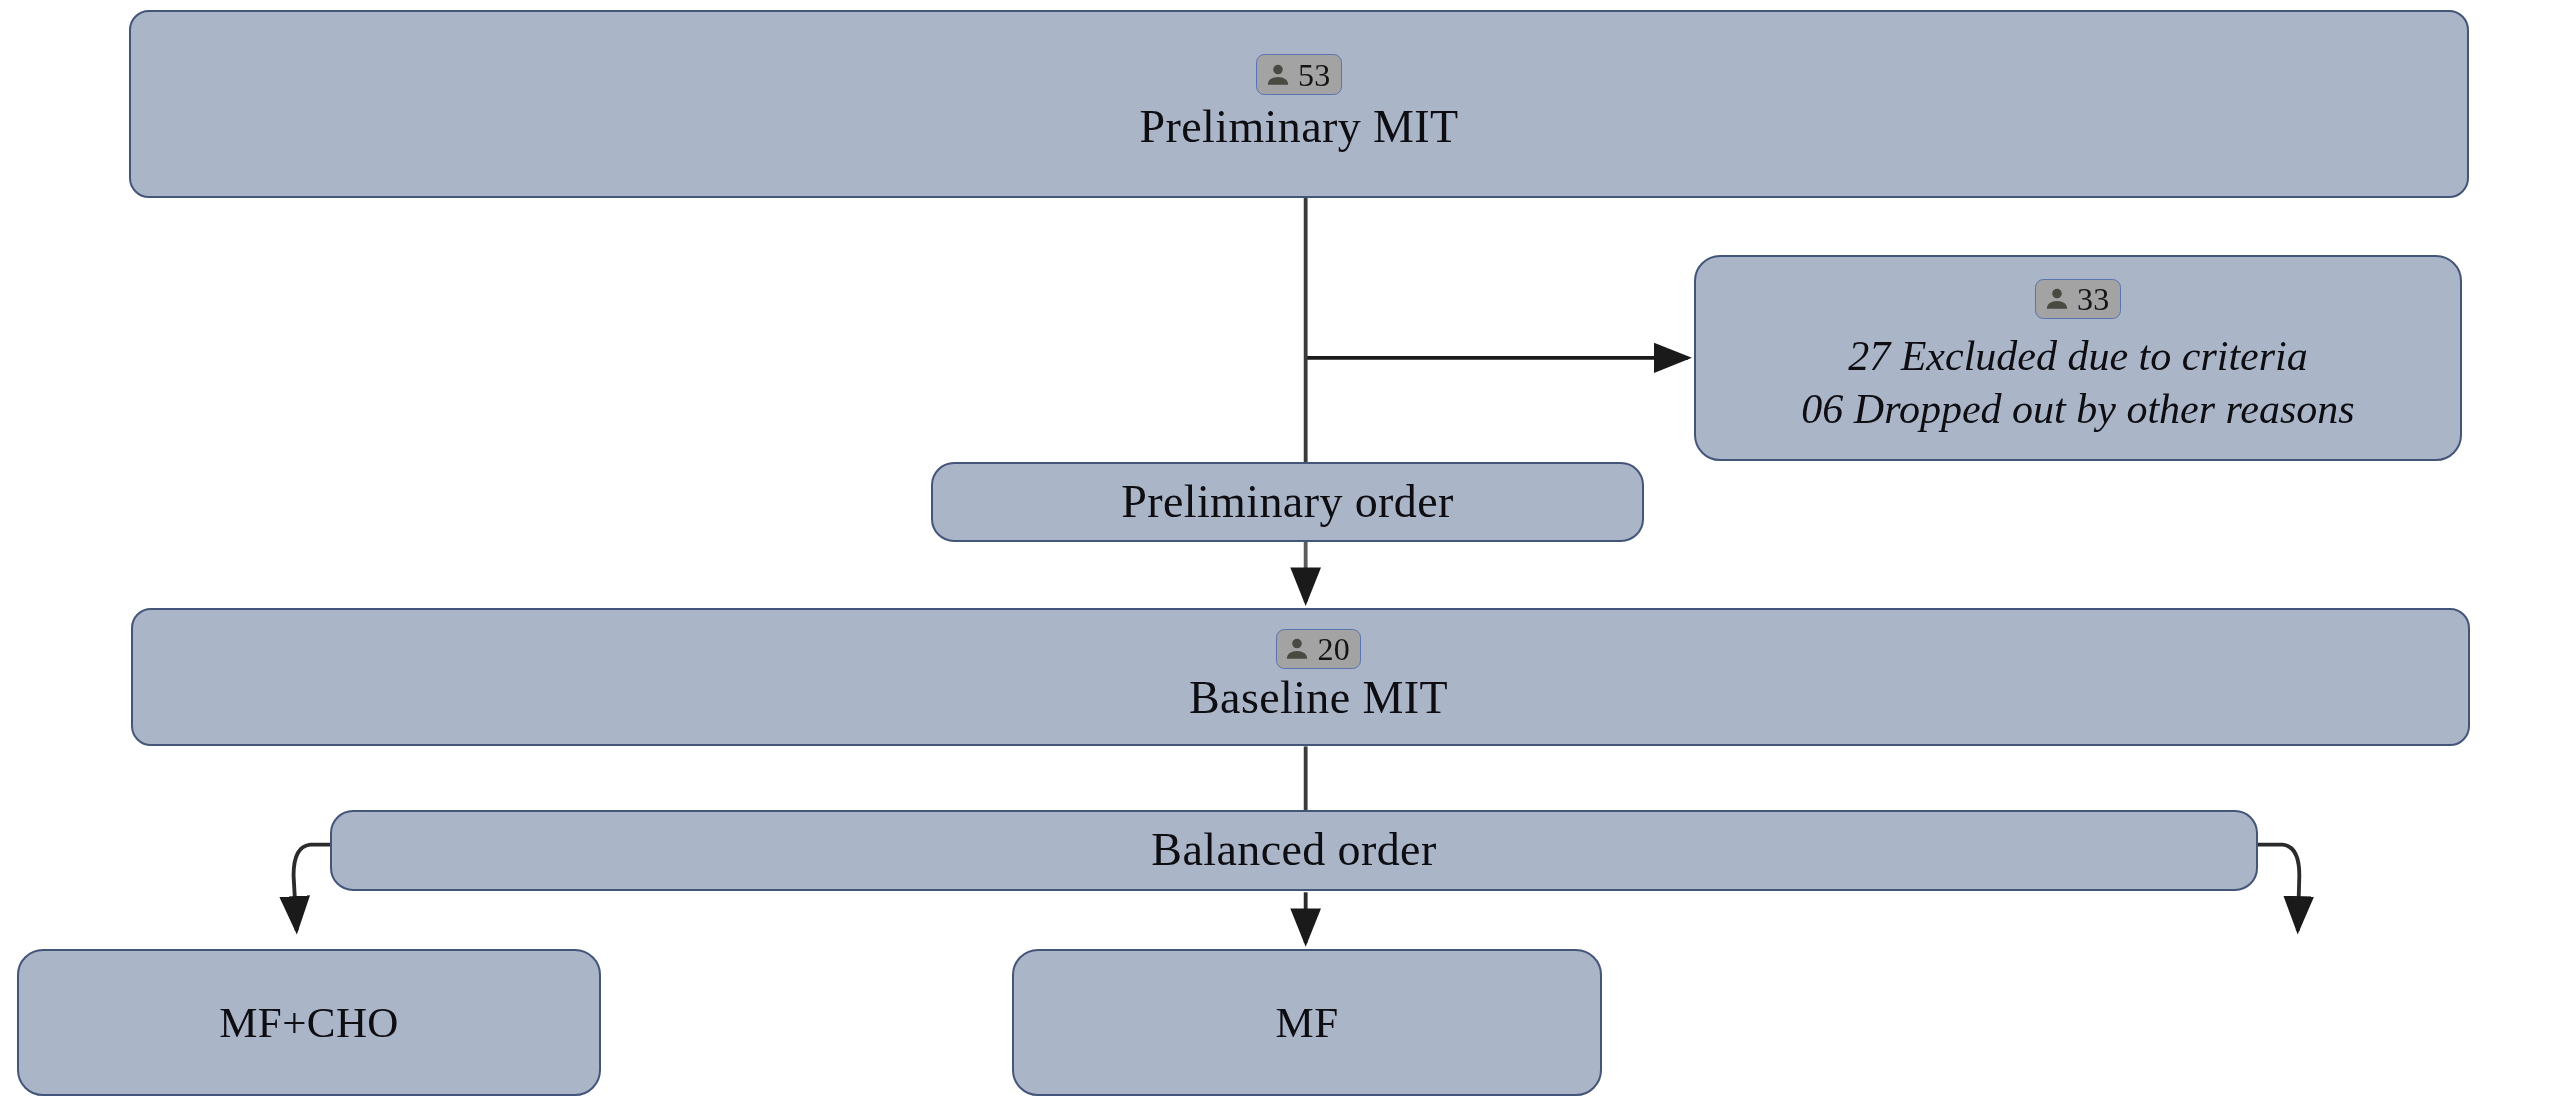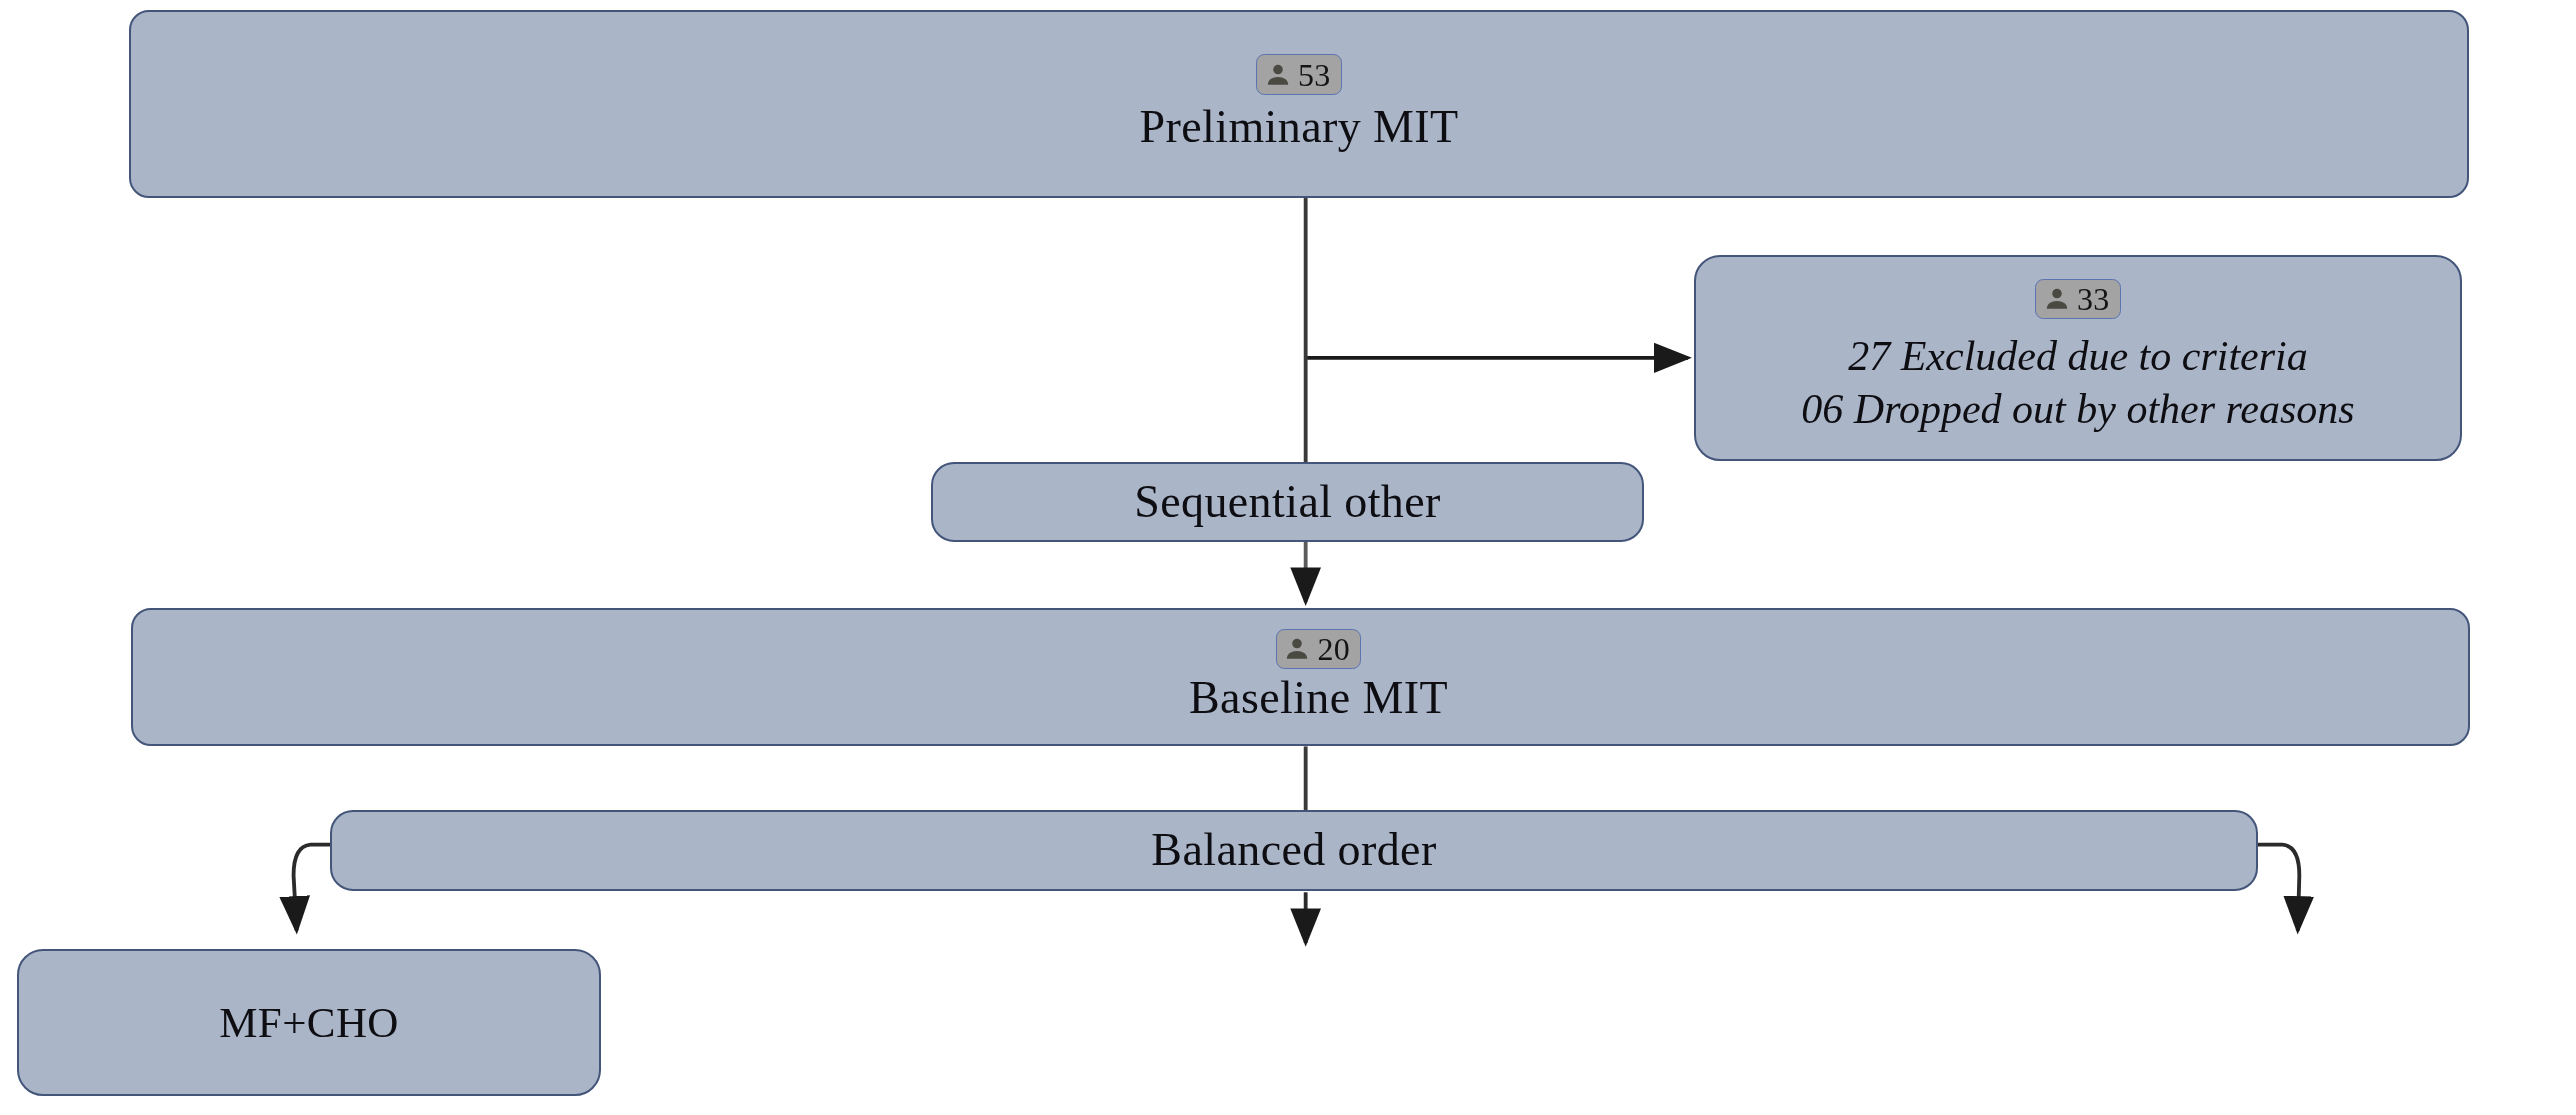--- a/index.html
+++ b/index.html
@@ -135,21 +135,21 @@
       </span>
       <span class="badge-count">33</span>
     </div>
     <div class="lines">
       <div>27 Excluded due to criteria</div>
       <div>06 Dropped out by other reasons</div>
     </div>
   </div>
 
   <div class="node flat" style="left:931px; top:462px; width:713px; height:80px;">
-    <div class="node-label">Sequential other</div>
+    <div class="node-label">Preliminary order</div>
   </div>
 
   <div class="node" style="left:131px; top:608px; width:2339px; height:138px;padding-left:36px;">
     <div class="badge" style="margin-bottom:3.1px;">
       <span class="badge-icon">
         <svg width="26" height="26" viewBox="0 0 24 24" xmlns="http://www.w3.org/2000/svg">
           <circle cx="12" cy="7" r="4.4" fill="#4a4a42"></circle>
           <path d="M2.6 21c0-4.7 4.2-7.2 9.4-7.2s9.4 2.5 9.4 7.2z" fill="#4a4a42"></path>
         </svg>
       </span>
@@ -159,16 +159,19 @@
   </div>
 
   <div class="node flat" style="left:330px; top:810px; width:1928px; height:81px;">
     <div class="node-label">Balanced order</div>
   </div>
 
   <div class="node" style="left:17px; top:949px; width:584px; height:147px; border-radius:26px;">
     <div class="node-label small">MF+CHO</div>
   </div>
 
+  <div class="node" style="left:1012px; top:949px; width:590px; height:147px; border-radius:26px;">
+    <div class="node-label small">MF</div>
+  </div>
 
 
 </div>
 
 
 </body></html>

